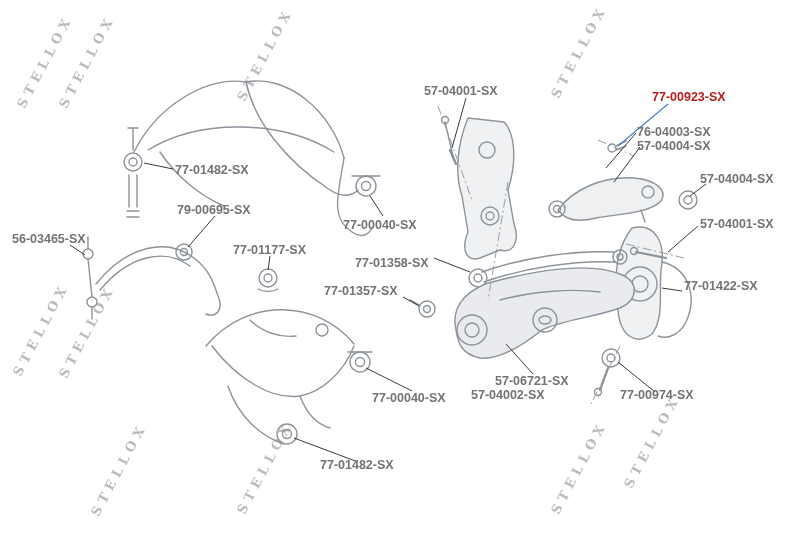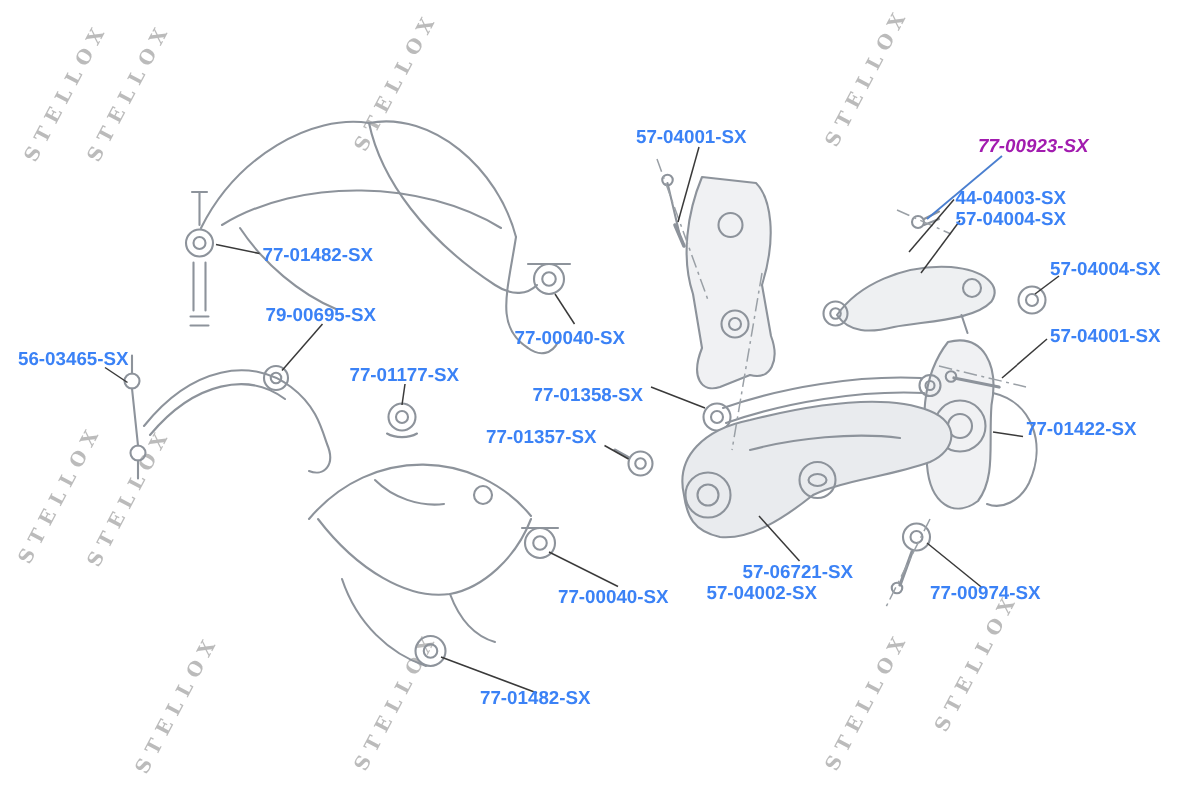--- a/index.html
+++ b/index.html
@@ -1,21 +1,21 @@
 <!DOCTYPE html>
 <html><head>
 <meta charset="utf-8">
 <style>
   html,body{margin:0;padding:0;background:#fff;}
   .stage{position:relative;width:800px;height:533px;overflow:hidden;background:#fff;
          font-family:"Liberation Sans",sans-serif;}
   .stage svg{position:absolute;left:0;top:0;}
-  .part-label{position:absolute;font-weight:bold;font-size:12.5px;color:#3b82f6;
+  .part-label{position:absolute;font-weight:bold;font-size:12.5px;color:#737373;
               white-space:nowrap;z-index:3;cursor:default;}
-  .part-label.highlight{color:#a21caf;cursor:pointer;font-style:italic;}
+  .part-label.highlight{color:#b91c1c;cursor:pointer;}
   .wm{position:absolute;font-family:"DejaVu Serif",serif;font-weight:bold;font-size:13px;
       letter-spacing:5px;color:rgba(105,105,105,0.45);transform:rotate(-62deg);
       white-space:nowrap;z-index:1;user-select:none;}
 </style>
 </head>
 <body>
 
 <div class="stage">
 
   <div class="wm" style="left:-7px;top:54px">STELLOX</div>
@@ -146,21 +146,21 @@
       <line x1="655" y1="392" x2="618" y2="362"></line>
       <line x1="358" y1="462" x2="294" y2="438"></line>
     </g>
     <g stroke="#4a7fd0" stroke-width="1.2">
       <line x1="668" y1="104" x2="618" y2="146"></line>
     </g>
   </svg>
 
   <div class="part-label" style="left:424px;top:84px">57-04001-SX</div>
   <div class="part-label highlight" style="left:652px;top:90px">77-00923-SX</div>
-  <div class="part-label" style="left:637px;top:125px">44-04003-SX</div>
+  <div class="part-label" style="left:637px;top:125px">76-04003-SX</div>
   <div class="part-label" style="left:637px;top:139px">57-04004-SX</div>
   <div class="part-label" style="left:700px;top:172px">57-04004-SX</div>
   <div class="part-label" style="left:175px;top:163px">77-01482-SX</div>
   <div class="part-label" style="left:177px;top:203px">79-00695-SX</div>
   <div class="part-label" style="left:343px;top:218px">77-00040-SX</div>
   <div class="part-label" style="left:700px;top:217px">57-04001-SX</div>
   <div class="part-label" style="left:12px;top:232px">56-03465-SX</div>
   <div class="part-label" style="left:233px;top:243px">77-01177-SX</div>
   <div class="part-label" style="left:355px;top:256px">77-01358-SX</div>
   <div class="part-label" style="left:324px;top:284px">77-01357-SX</div>

